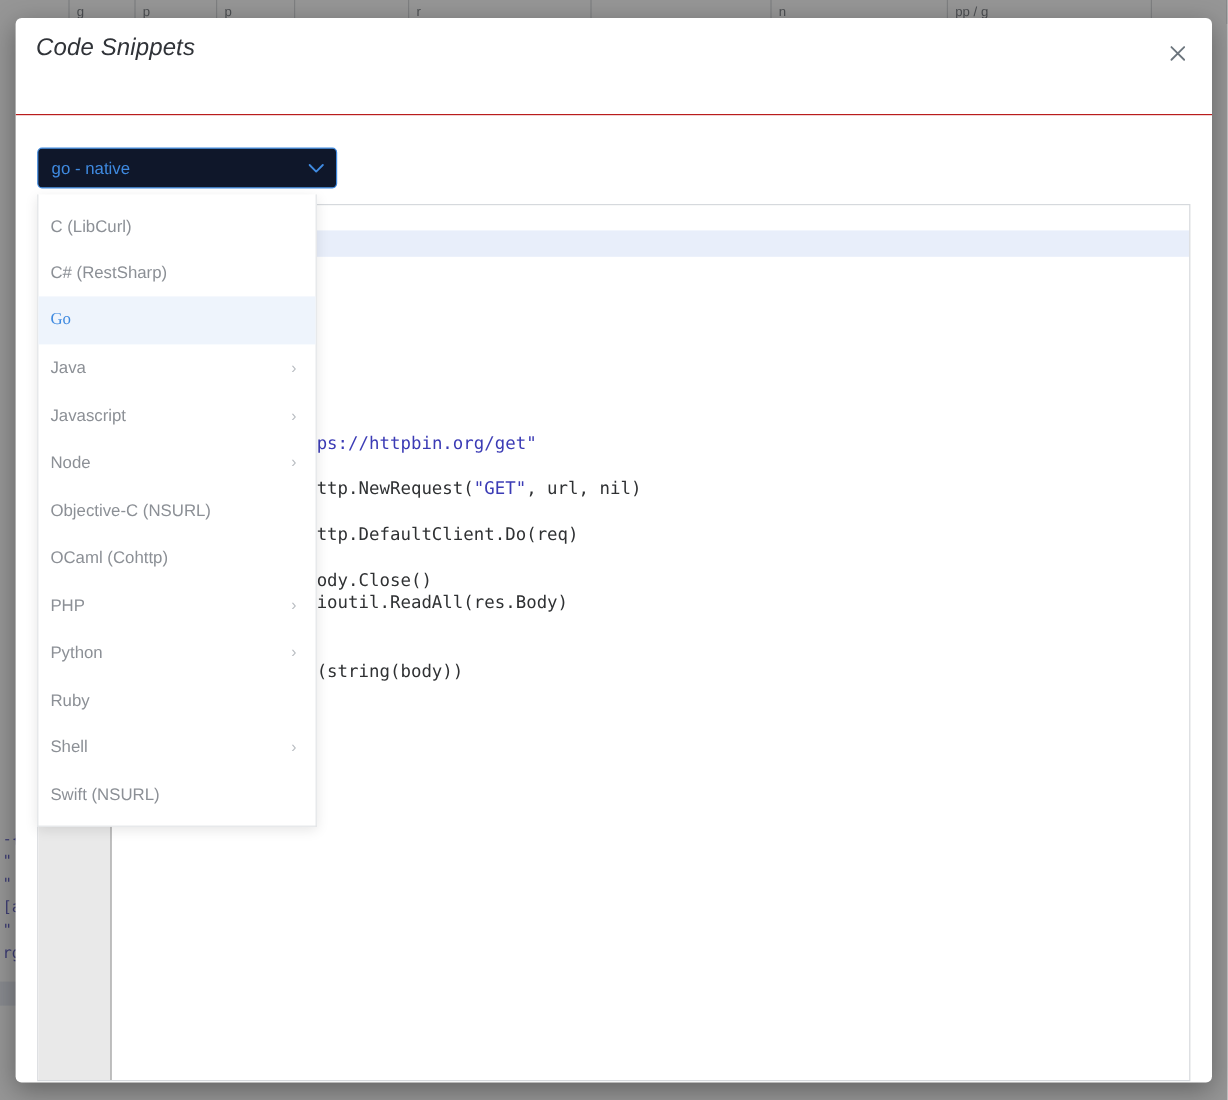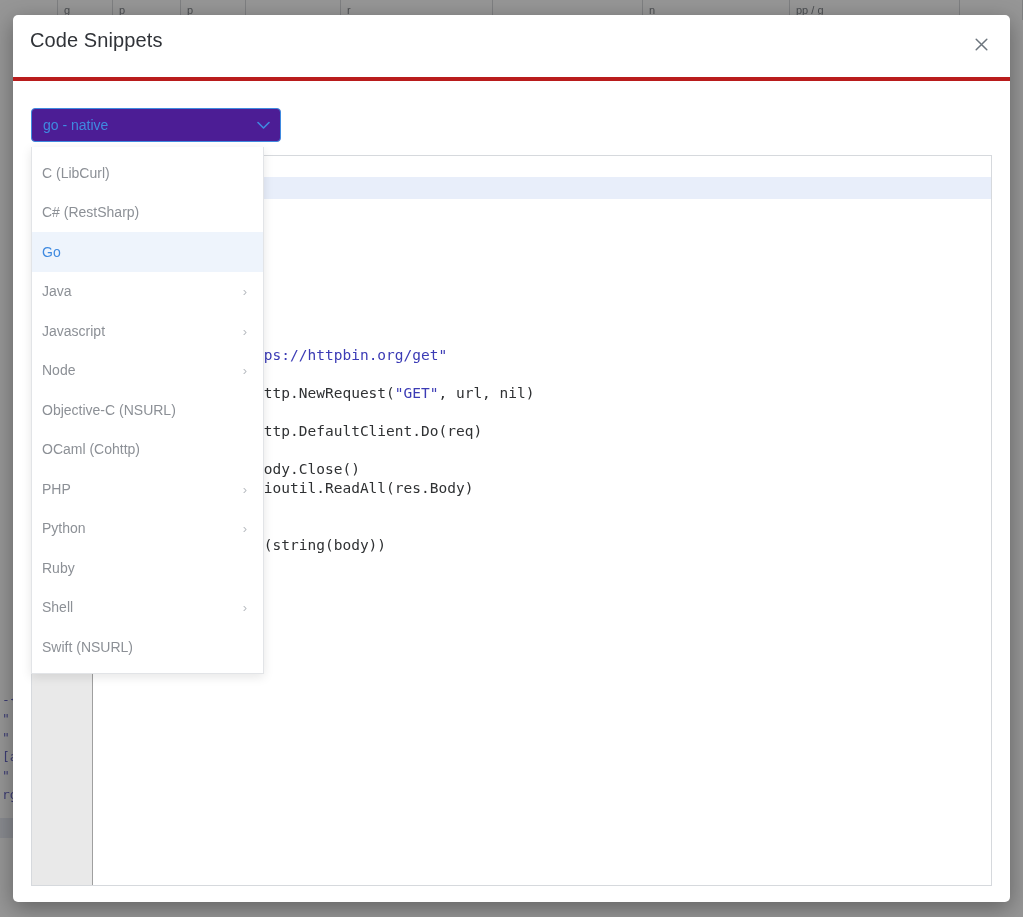--- a/index.html
+++ b/index.html
@@ -57,22 +57,23 @@
     position: absolute;
     left: 13px; top: 15px;
     width: 997px; height: 887px;
     background: #ffffff;
     border-radius: 5px;
     box-shadow: 0 6px 22px rgba(0,0,0,0.35);
     overflow: hidden;
   }
   #modal-header {
     position: relative;
-    height: 66px;
-    border-bottom: 4px solid #b91c1c;
+    height: 81px;
+    border-bottom: 1px solid #b91c1c;
+    font-style: italic;
   }
   #modal-title {
     position: absolute;
     left: 17px; top: 14px;
     font-size: 20px;
     color: #303338;
     font-weight: 400;
     letter-spacing: 0.1px;
   }
   #close-btn {
@@ -95,21 +96,21 @@
     padding: 0;
   }
 
   
   #lang-select {
     position: absolute;
     left: 18px; top: 27px;
     width: 250px; height: 34px;
     border: 1px solid #3f8ae0;
     border-radius: 4px;
-    background: #4c1d95;
+    background: #0f172a;
     display: flex; align-items: center;
     padding: 0 10px 0 11px;
     cursor: pointer;
     justify-content: flex-end;
   }
   #lang-select-value {
     font-size: 14px;
     color: #3f8ae0;
     flex: 1;
   }
@@ -137,20 +138,21 @@
     display: flex; align-items: center;
     padding: 0 14px 0 10px;
     font-size: 14px;
     color: #8c9096;
     cursor: pointer;
     white-space: nowrap;
   }
   .dd-item.selected {
     background: #eef4fc;
     color: #3f8ae0;
+    font-family: Liberation Serif, serif;
   }
   .dd-arrow {
     position: absolute;
     right: 16px; top: 50%;
     transform: translateY(-50%);
     color: #b9bdc2;
     font-size: 13px;
     line-height: 1;
   }
 

